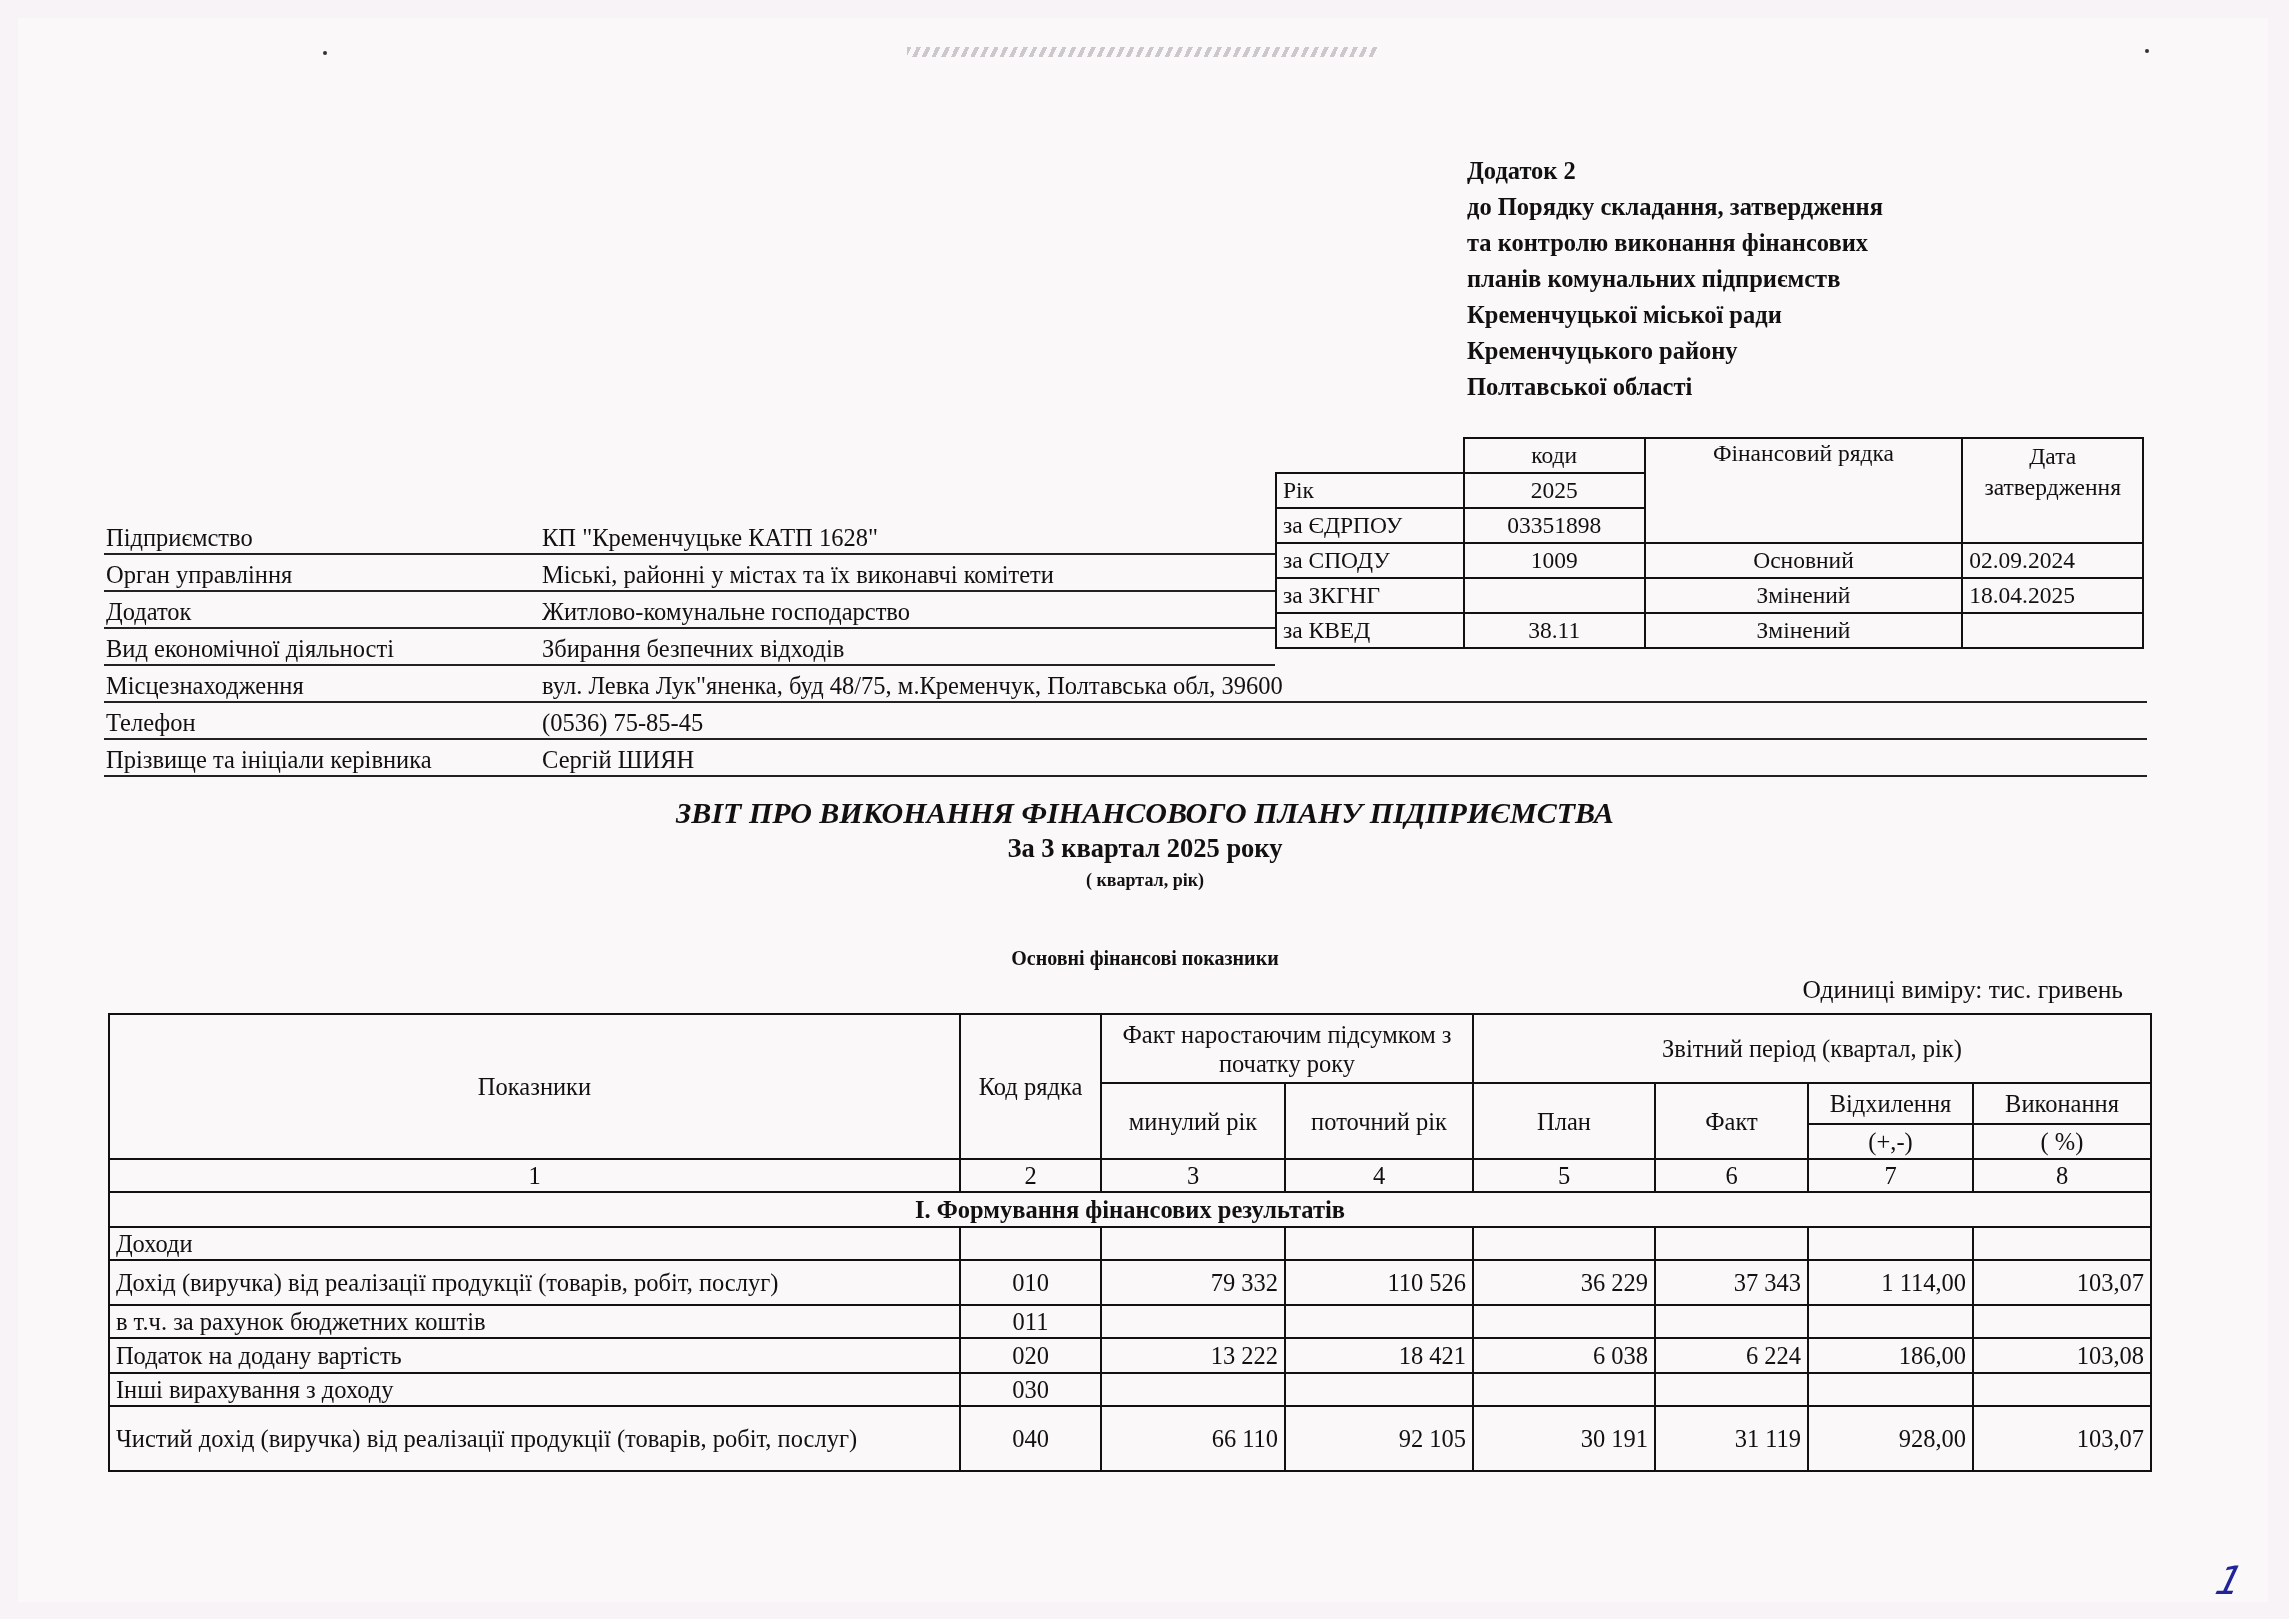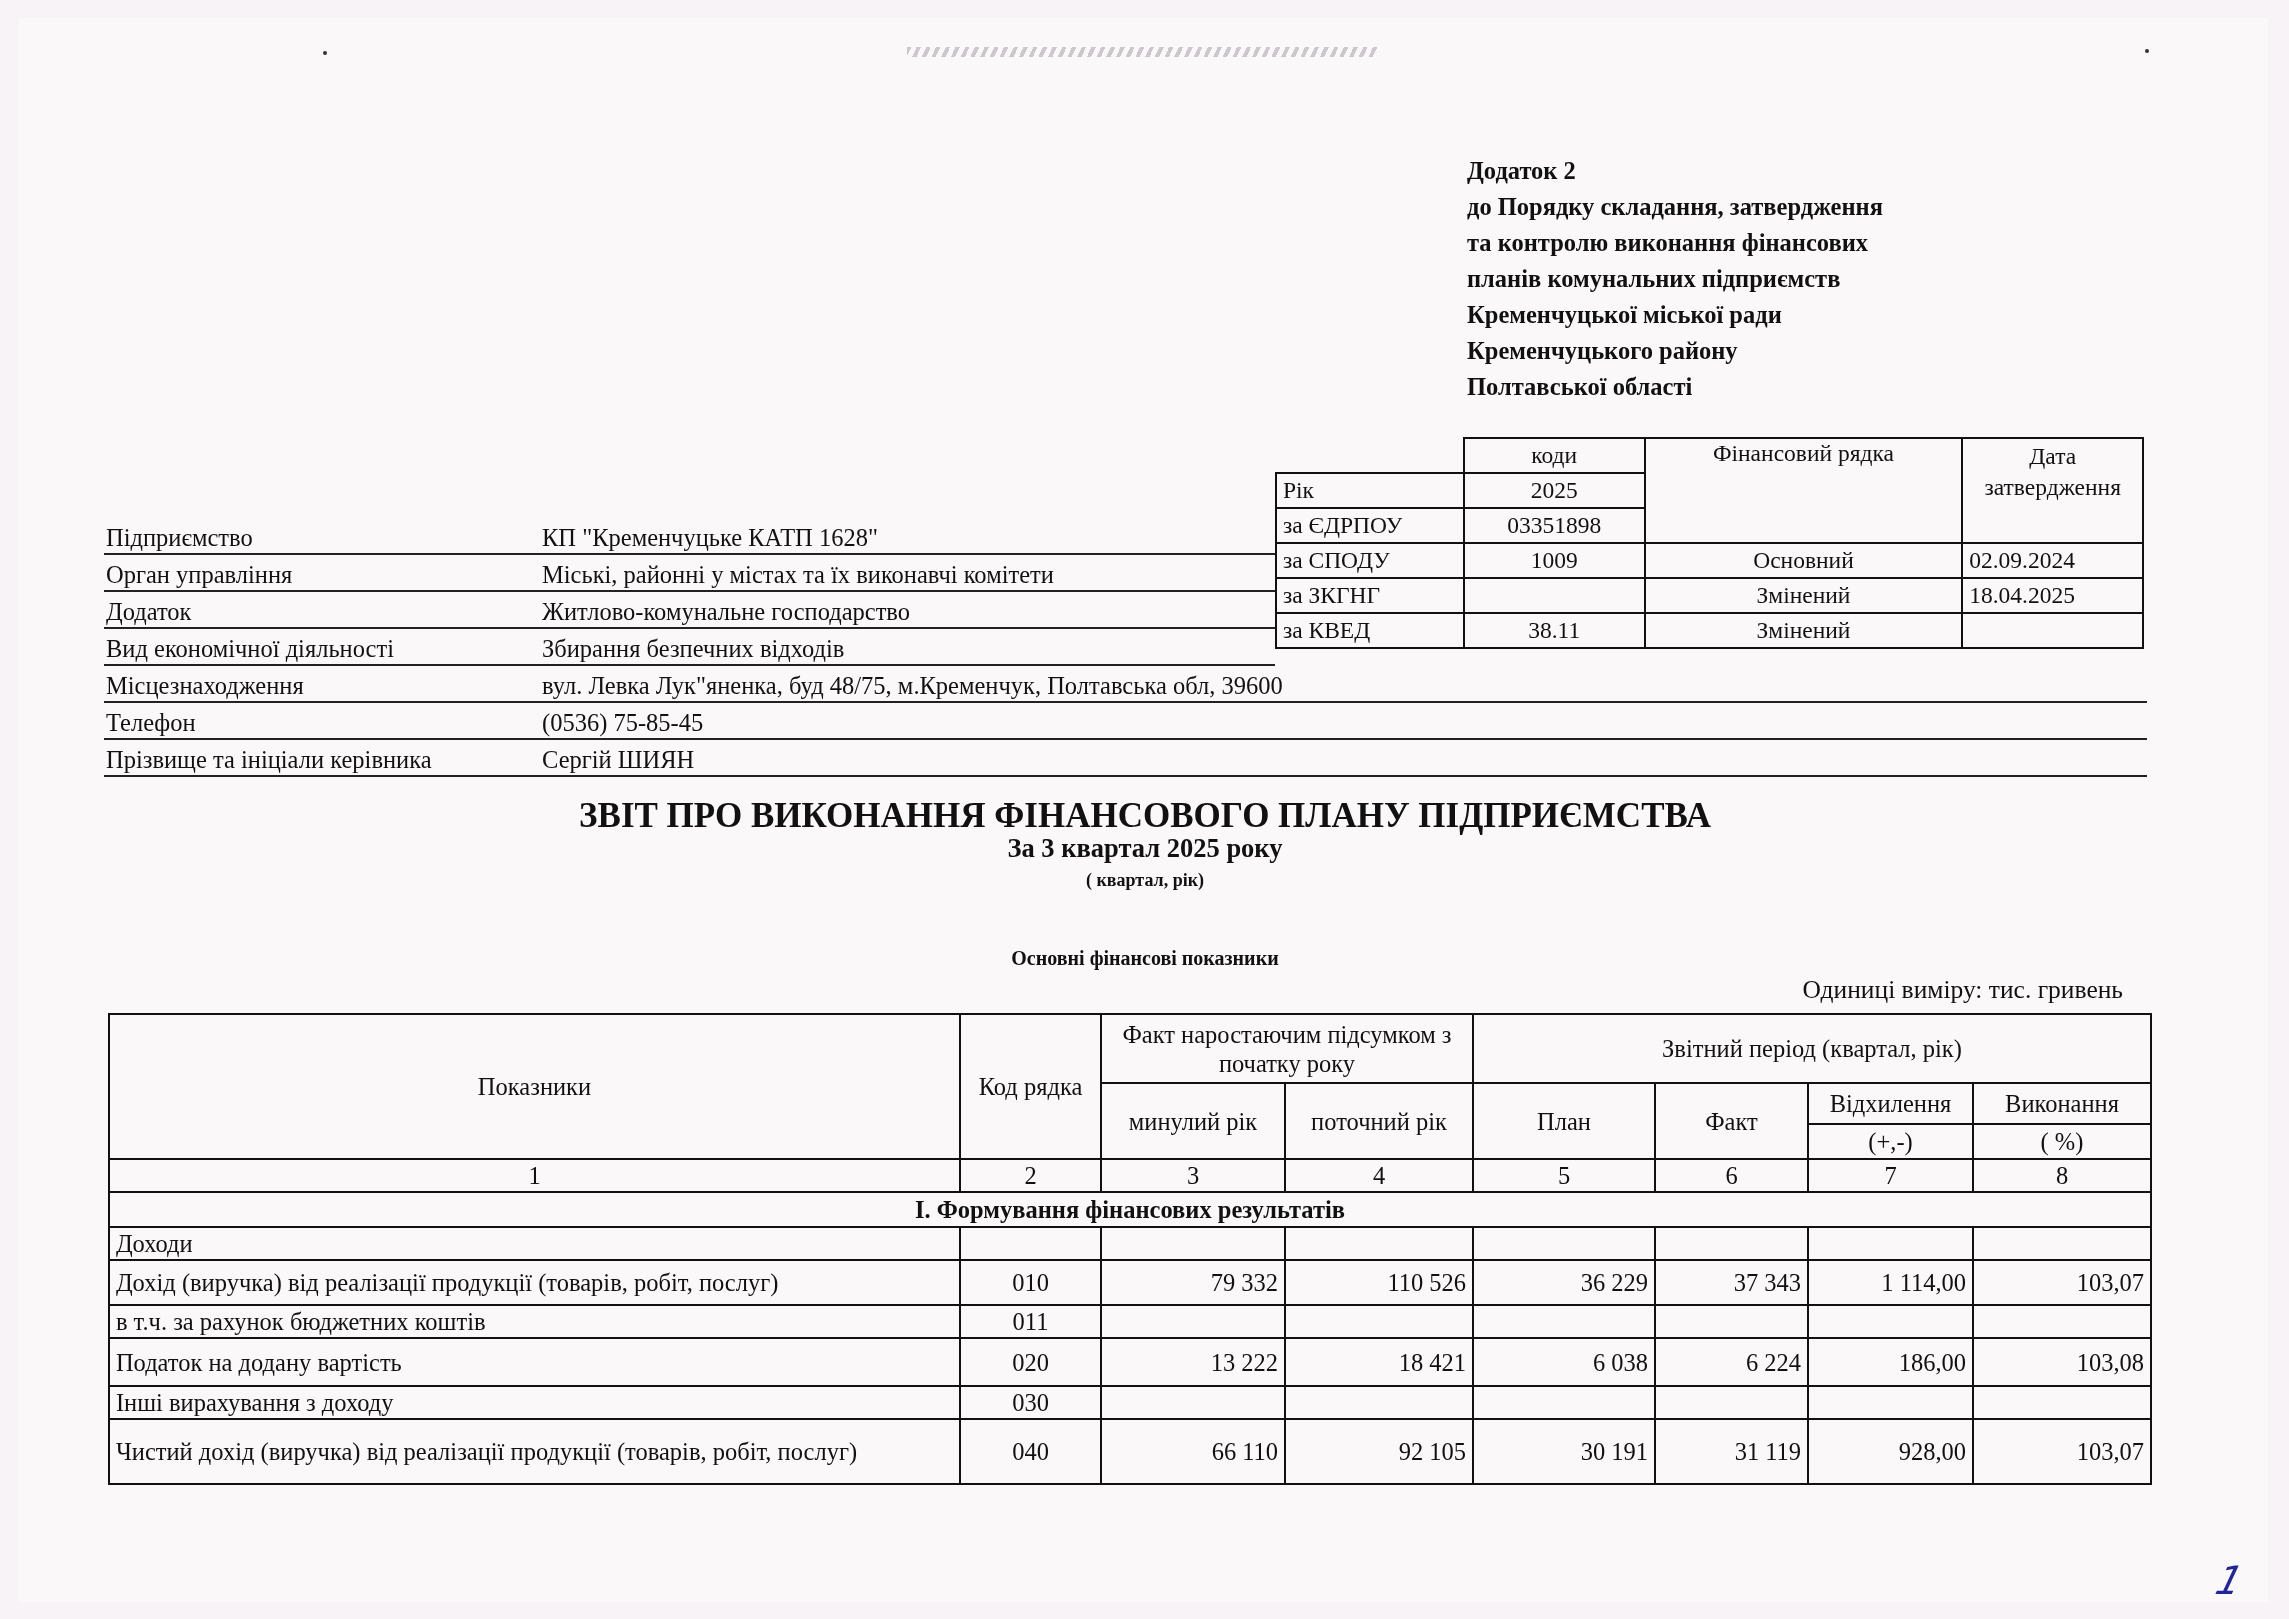--- a/index.html
+++ b/index.html
@@ -40,21 +40,21 @@
   .codes td.datehead { text-align: center; vertical-align: top; line-height: 31px; padding-top: 2px; }
 
   
   .info { position: absolute; left: 104px; top: 518px; width: 2043px; font-size: 24.5px; }
   .info-row { position: relative; height: 35px; border-bottom: 2px solid #222; }
   .info-row .k { position: absolute; left: 2px; bottom: 0; line-height: 31px; }
   .info-row .v { position: absolute; left: 438px; bottom: 0; line-height: 31px; white-space: nowrap; }
   .info-row.short { width: 1171px; }
 
   .title-block { position: absolute; left: 0; width: 2290px; text-align: center; font-weight: bold; }
-  .t1 { top: 796px; font-size: 35px; }
+  .t1 { top: 796px; font-size: 30px; font-style: italic; }
   .t2 { top: 833px; font-size: 26.5px; }
   .t3 { top: 870px; font-size: 18px; }
   .t4 { top: 947px; font-size: 20px; }
   .units { position: absolute; right: 167px; top: 975px; font-size: 25.5px; }
 
   
   .main {
     position: absolute; left: 108px; top: 1013px;
     border-collapse: collapse; font-size: 24.5px; table-layout: fixed;
   }
@@ -229,21 +229,21 @@
       <tr style="height: 33px;">
         <td class="label">в т.ч. за рахунок бюджетних коштів</td>
         <td class="ctr">011</td>
         <td class="num"></td>
         <td class="num"></td>
         <td class="num"></td>
         <td class="num"></td>
         <td class="num"></td>
         <td class="num"></td>
       </tr>
-      <tr style="height: 48px; padding-left: 43px;">
+      <tr style="height: 35px; padding-left: 43px;">
         <td class="label">Податок на додану вартість</td>
         <td class="ctr">020</td>
         <td class="num">13 222</td>
         <td class="num">18 421</td>
         <td class="num">6 038</td>
         <td class="num">6 224</td>
         <td class="num">186,00</td>
         <td class="num">103,08</td>
       </tr>
       <tr style="height: 33px;">

